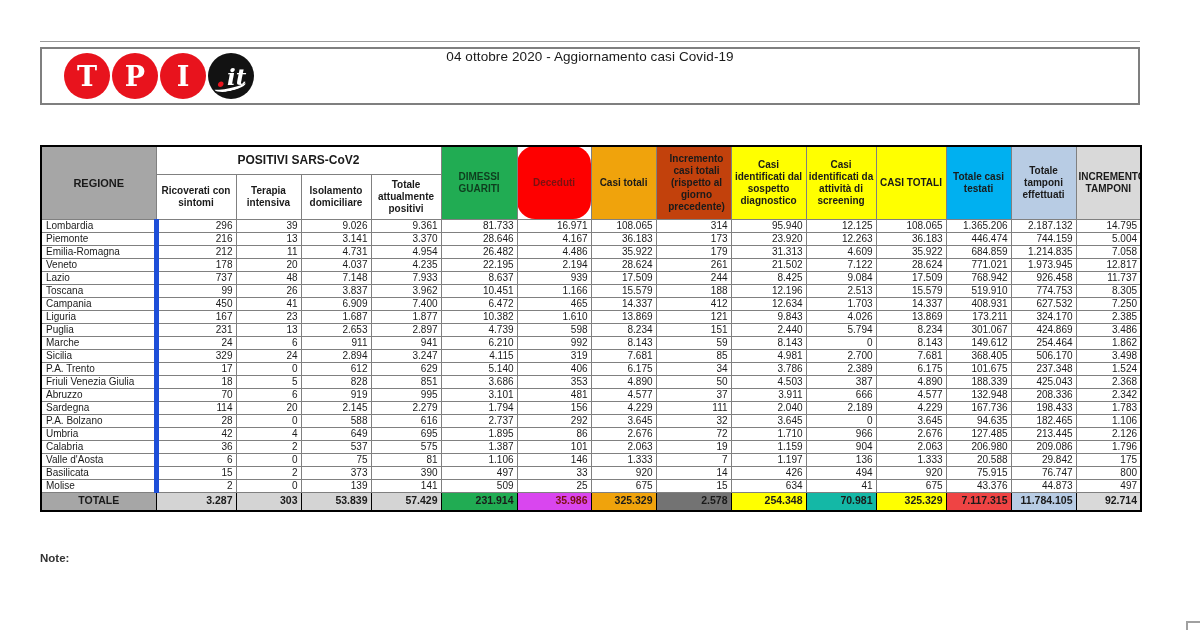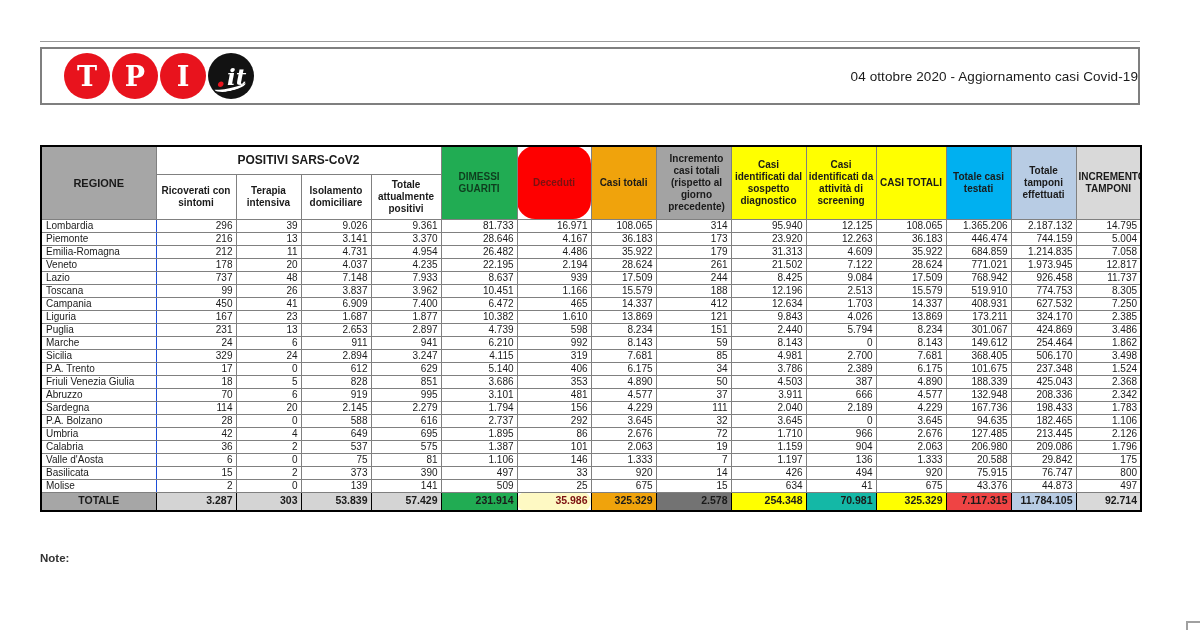--- a/index.html
+++ b/index.html
@@ -13,39 +13,39 @@
     border:2px solid #7f7f7f; background:#ffffff; }
   .logo { position:absolute; left:22px; top:50%; transform:translateY(-50%);
     display:flex; align-items:center; }
   .logo .circle { width:46px; height:46px; border-radius:50%; display:flex;
     align-items:center; justify-content:center; margin-right:2px;
     font-family:"DejaVu Serif", serif; font-weight:bold; font-size:27px; color:#ffffff; }
   .logo .circle.it-circle { position:relative; font-style:italic; font-size:23px; margin-right:0; }
   .logo .it-dot { color:#e8131d; font-size:30px; margin-right:1px; }
   .logo .it-swoosh { position:absolute; left:6px; bottom:8px; width:32px; height:10px;
     border-bottom:3px solid #ffffff; border-radius:50%; transform:rotate(-12deg); }
-  .titles { width:100%; height:100%; display:flex; flex-direction:column;
-    align-items:flex-end; justify-content:center; gap:21px; }
+  .titles { width:100%; height:100%; display:flex; 
+    align-items:flex-start; justify-content:center; gap:21px; }
   .title-line { font-size:13.5px; letter-spacing:0.1px; }
 
   table.covid { position:absolute; left:40px; top:145px; width:1100px;
     border-collapse:collapse; table-layout:fixed; border:2px solid #000000; }
   table.covid th, table.covid td { border:1px solid #808080; overflow:hidden; }
 
   th.h-region { background:#a6a6a6; font-size:11px; font-weight:bold; text-align:center;
     border:1px solid #000000; }
   th.h-group { background:#ffffff; font-size:12px; font-weight:bold; text-align:center;
     height:28px; border:1px solid #000000; }
   th.h-sub { background:#ffffff; font-size:10px; font-weight:bold; text-align:center;
     height:45px; vertical-align:middle; padding:1px 2px; line-height:1.2; }
   th.h-col { font-size:10px; font-weight:bold; text-align:center; vertical-align:middle;
     padding:1px 2px; line-height:1.2; border:1px solid #000000; }
 
   tbody td { font-size:10px; height:13px; line-height:1.1; padding:0 3px; background:#ffffff; }
-  tbody td.region { text-align:left; padding-left:4px; border-right:1px solid #1d4ed8; }
+  tbody td.region { text-align:left; padding-left:4px; border-right:5px solid #1d4ed8; }
   tbody td.num { text-align:right; }
   td.thickL, th.thickL { border-left:2px solid #000000; }
   td.thickR, th.thickR { border-right:2px solid #000000; }
 
   tr.total td { font-weight:bold; height:19px; font-size:10.5px; border:1px solid #000000; }
   tr.total td.label { background:#a6a6a6; text-align:center; }
 
   .note { position:absolute; left:40px; top:552px; font-size:11.5px; font-weight:bold; color:#333333; }
 
   .corner-box { position:absolute; left:1186px; top:621px; width:22px; height:18px;
@@ -90,21 +90,21 @@
       <col style="width: 65px;">
       <col style="width: 65px;">
     </colgroup>
     <thead>
       <tr>
         <th class="h-region" rowspan="2">REGIONE</th>
         <th class="h-group" colspan="4">POSITIVI SARS-CoV2</th>
         <th class="h-col" rowspan="2" style="background: rgb(33, 172, 83); color: rgb(14, 61, 30);">DIMESSI GUARITI</th>
         <th class="h-col" rowspan="2" style="background: rgb(254, 0, 0); color: rgb(123, 16, 16); border-radius: 18px;">Deceduti</th>
         <th class="h-col" rowspan="2" style="background: rgb(240, 163, 12); color: rgb(26, 26, 26);">Casi totali</th>
-        <th class="h-col" rowspan="2" style="background: #a3a3a3; color: rgb(26, 26, 26); padding-left: 8px;">Incremento casi totali (rispetto al giorno precedente)</th>
+        <th class="h-col" rowspan="2" style="background: #c2410c; color: rgb(26, 26, 26); padding-left: 8px;">Incremento casi totali (rispetto al giorno precedente)</th>
         <th class="h-col thickL" rowspan="2" style="background: rgb(255, 255, 0); color: rgb(26, 26, 26);">Casi identificati dal sospetto diagnostico</th>
         <th class="h-col" rowspan="2" style="background: rgb(255, 255, 0); color: rgb(26, 26, 26);">Casi identificati da attività di screening</th>
         <th class="h-col thickR" rowspan="2" style="background: rgb(255, 255, 0); color: rgb(26, 26, 26);">CASI TOTALI</th>
         <th class="h-col" rowspan="2" style="background: rgb(0, 176, 240); color: rgb(26, 26, 26);">Totale casi testati</th>
         <th class="h-col" rowspan="2" style="background: rgb(184, 204, 228); color: rgb(26, 26, 26);">Totale tamponi effettuati</th>
         <th class="h-col" rowspan="2" style="background: rgb(217, 217, 217); color: rgb(26, 26, 26);">INCREMENTO TAMPONI</th>
       </tr>
       <tr>
         <th class="h-sub">Ricoverati con sintomi</th>
         <th class="h-sub">Terapia intensiva</th>
@@ -470,21 +470,21 @@
         <td class="num">44.873</td>
         <td class="num">497</td>
       </tr>
       <tr class="total">
         <td class="label">TOTALE</td>
         <td class="num" style="background: rgb(212, 212, 212);">3.287</td>
         <td class="num" style="background: rgb(212, 212, 212);">303</td>
         <td class="num" style="background: rgb(212, 212, 212);">53.839</td>
         <td class="num" style="background: rgb(212, 212, 212);">57.429</td>
         <td class="num" style="background: rgb(33, 172, 83); padding-left: 24px;">231.914</td>
-        <td class="num" style="background: #fef9c3; color: rgb(123, 16, 16); border-radius: 9px;">35.986</td>
+        <td class="num" style="background: #d946ef; color: rgb(123, 16, 16);">35.986</td>
         <td class="num" style="background: rgb(240, 163, 12);">325.329</td>
         <td class="num" style="background: #737373;">2.578</td>
         <td class="num thickL" style="background: rgb(255, 255, 0);">254.348</td>
         <td class="num" style="background: #14b8a6;">70.981</td>
         <td class="num thickR" style="background: rgb(255, 255, 0);">325.329</td>
         <td class="num" style="background: #ef4444;">7.117.315</td>
         <td class="num" style="background: rgb(184, 204, 228);">11.784.105</td>
         <td class="num" style="background: rgb(217, 217, 217);">92.714</td>
       </tr>
     </tbody>

